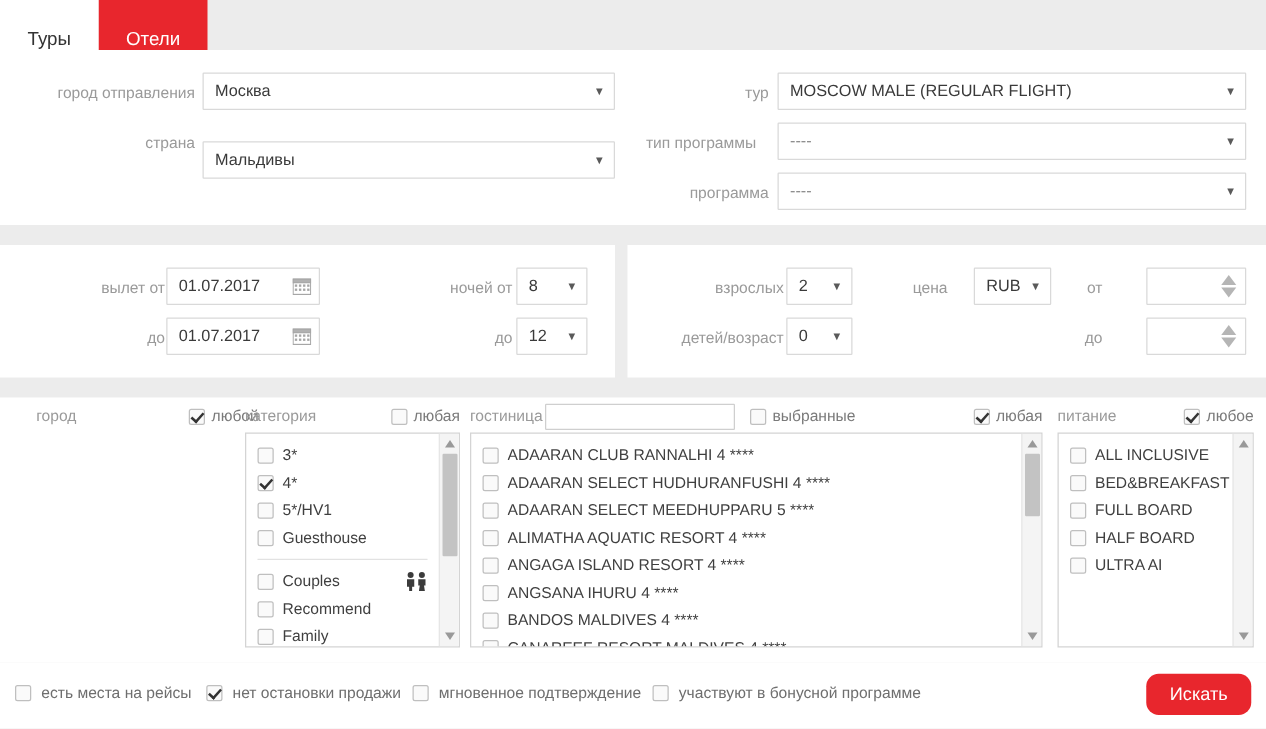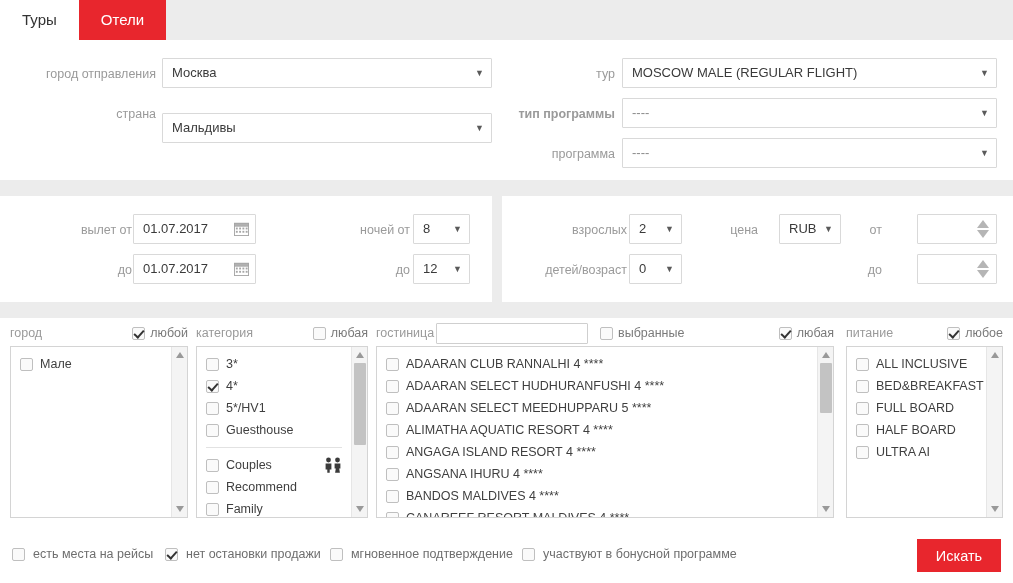--- a/index.html
+++ b/index.html
@@ -12,21 +12,21 @@
   }
   .app { position: relative; width: 1013px; height: 583px; background: #ececec; }
 
   
   .tabbar {
     position: absolute; left: 0; top: 0; width: 1013px; height: 40px;
     background: #ececec;
   }
   .tab {
     float: left; height: 40px; line-height: 40px;
-    padding: 0 22px; font-size: 15px; cursor: pointer;
+    padding: 12px 22px; font-size: 15px; cursor: pointer;
     color: #333; text-align: center;
   }
   .tab.active { background: #ffffff; color: #333; }
   .tab.red { background: #e8262d; color: #fff; }
 
   
   .panel { position: absolute; background: #ffffff; }
   #panel-top   { left: 0;   top: 40px;  width: 1013px; height: 140px; }
   #panel-dates { left: 0;   top: 196px; width: 492px;  height: 106px; }
   #panel-pax   { left: 502px; top: 196px; width: 511px; height: 106px; }
@@ -135,21 +135,21 @@
 
   
   .foot-chk {
     position: absolute; top: 17px; display: flex; align-items: center;
     gap: 8px; cursor: pointer; white-space: nowrap;
   }
   .foot-chk .cb-lbl { color: #6e6e6e; font-size: 12.5px; }
   .btn-search {
     position: absolute; right: 12px; top: 9px; width: 84px; height: 33px;
     background: #e8262d; color: #fff; font-size: 14.5px; border: 0;
-    cursor: pointer; border-radius: 0;
+    cursor: pointer; border-radius: 10px;
     font-family: "Liberation Sans", sans-serif;
   }
 </style>
 </head>
 <body>
 
 <div class="app">
 
   <div class="tabbar">
     <div class="tab active">Туры</div>
@@ -169,21 +169,21 @@
       <span>Мальдивы</span>
       <span class="caret">▼</span>
     </div>
 
     <div class="lbl" style="left:470px; top:26px; width:145px;">тур</div>
     <div class="select" style="left:622px; top:18px; width:375px;">
       <span>MOSCOW MALE (REGULAR FLIGHT)</span>
       <span class="caret">▼</span>
     </div>
 
-    <div class="lbl" style="left:470px; top:66px; width:145px;font-weight:bold;">тип программы</div>
+    <div class="lbl" style="left:460px; top:66px; width:145px;">тип программы</div>
     <div class="select" style="left:622px; top:58px; width:375px;">
       <span class="muted">----</span>
       <span class="caret">▼</span>
     </div>
 
     <div class="lbl" style="left:470px; top:106px; width:145px;">программа</div>
     <div class="select" style="left:622px; top:98px; width:375px;">
       <span class="muted">----</span>
       <span class="caret">▼</span>
     </div>
@@ -272,43 +272,27 @@
     <div class="spinbox" style="left:415px; top:58px; width:80px;">
       <svg class="spin-arrows" viewBox="0 0 14 22">
         <polygon points="7,2 13,10 1,10" fill="#b5b5b5"></polygon>
         <polygon points="7,20 13,12 1,12" fill="#b5b5b5"></polygon>
       </svg>
     </div>
   </div>
 
   <div class="panel" id="panel-lists">
 
-    <div class="col" style="left:10px; width:178px; height:212px;">
+    <div class="col" style="left:10px; width:178px; height:212px;padding-left:19px;">
       <div class="col-head">
         <span class="ttl">город</span>
         <span class="chk-wrap">
           <span class="cb checked"></span>
           <span class="cb-lbl">любой</span>
         </span>
-      </div>
-      <div class="listbox" style="width:178px; height:172px;">
-        <div class="list-scroll">
-          <div class="item">
-            <span class="cb"></span>
-            <span class="txt">Мале</span>
-          </div>
-        </div>
-        <div class="sbar">
-          <svg class="arw up" viewBox="0 0 10 10">
-              <polygon points="5,2 9,8 1,8" fill="#999"></polygon>
-            </svg>
-          <svg class="arw dn" viewBox="0 0 10 10">
-              <polygon points="5,8 9,2 1,2" fill="#999"></polygon>
-            </svg>
-        </div>
       </div>
     </div>
 
     <div class="col" style="left:196px; width:172px; height:212px;">
       <div class="col-head">
         <span class="ttl">категория</span>
         <span class="chk-wrap">
           <span class="cb"></span>
           <span class="cb-lbl">любая</span>
         </span>

